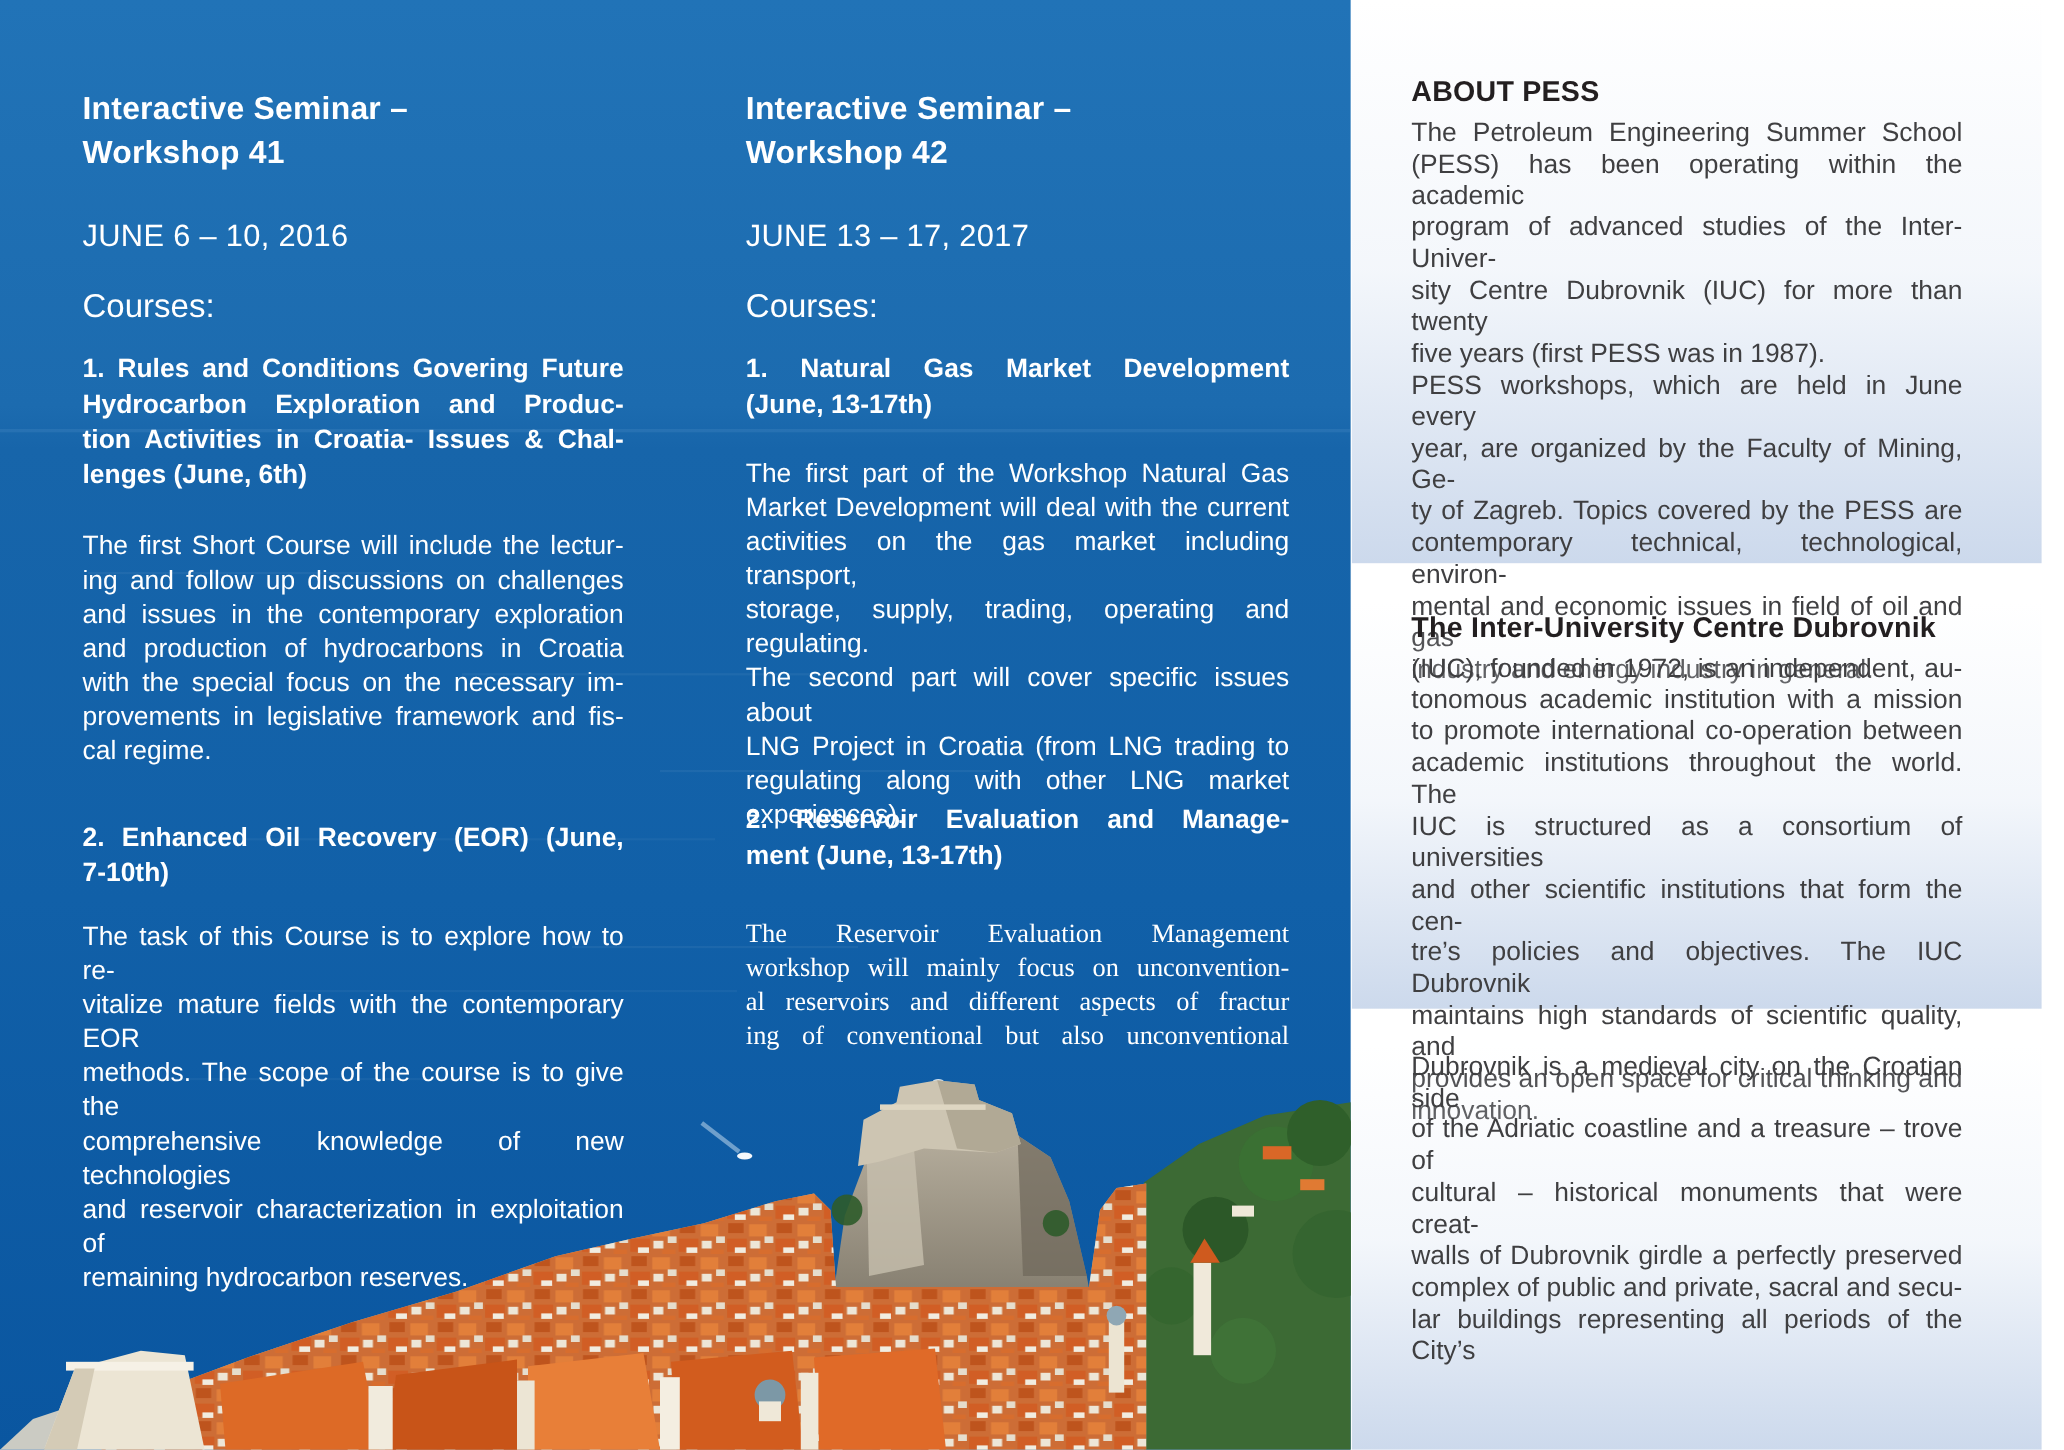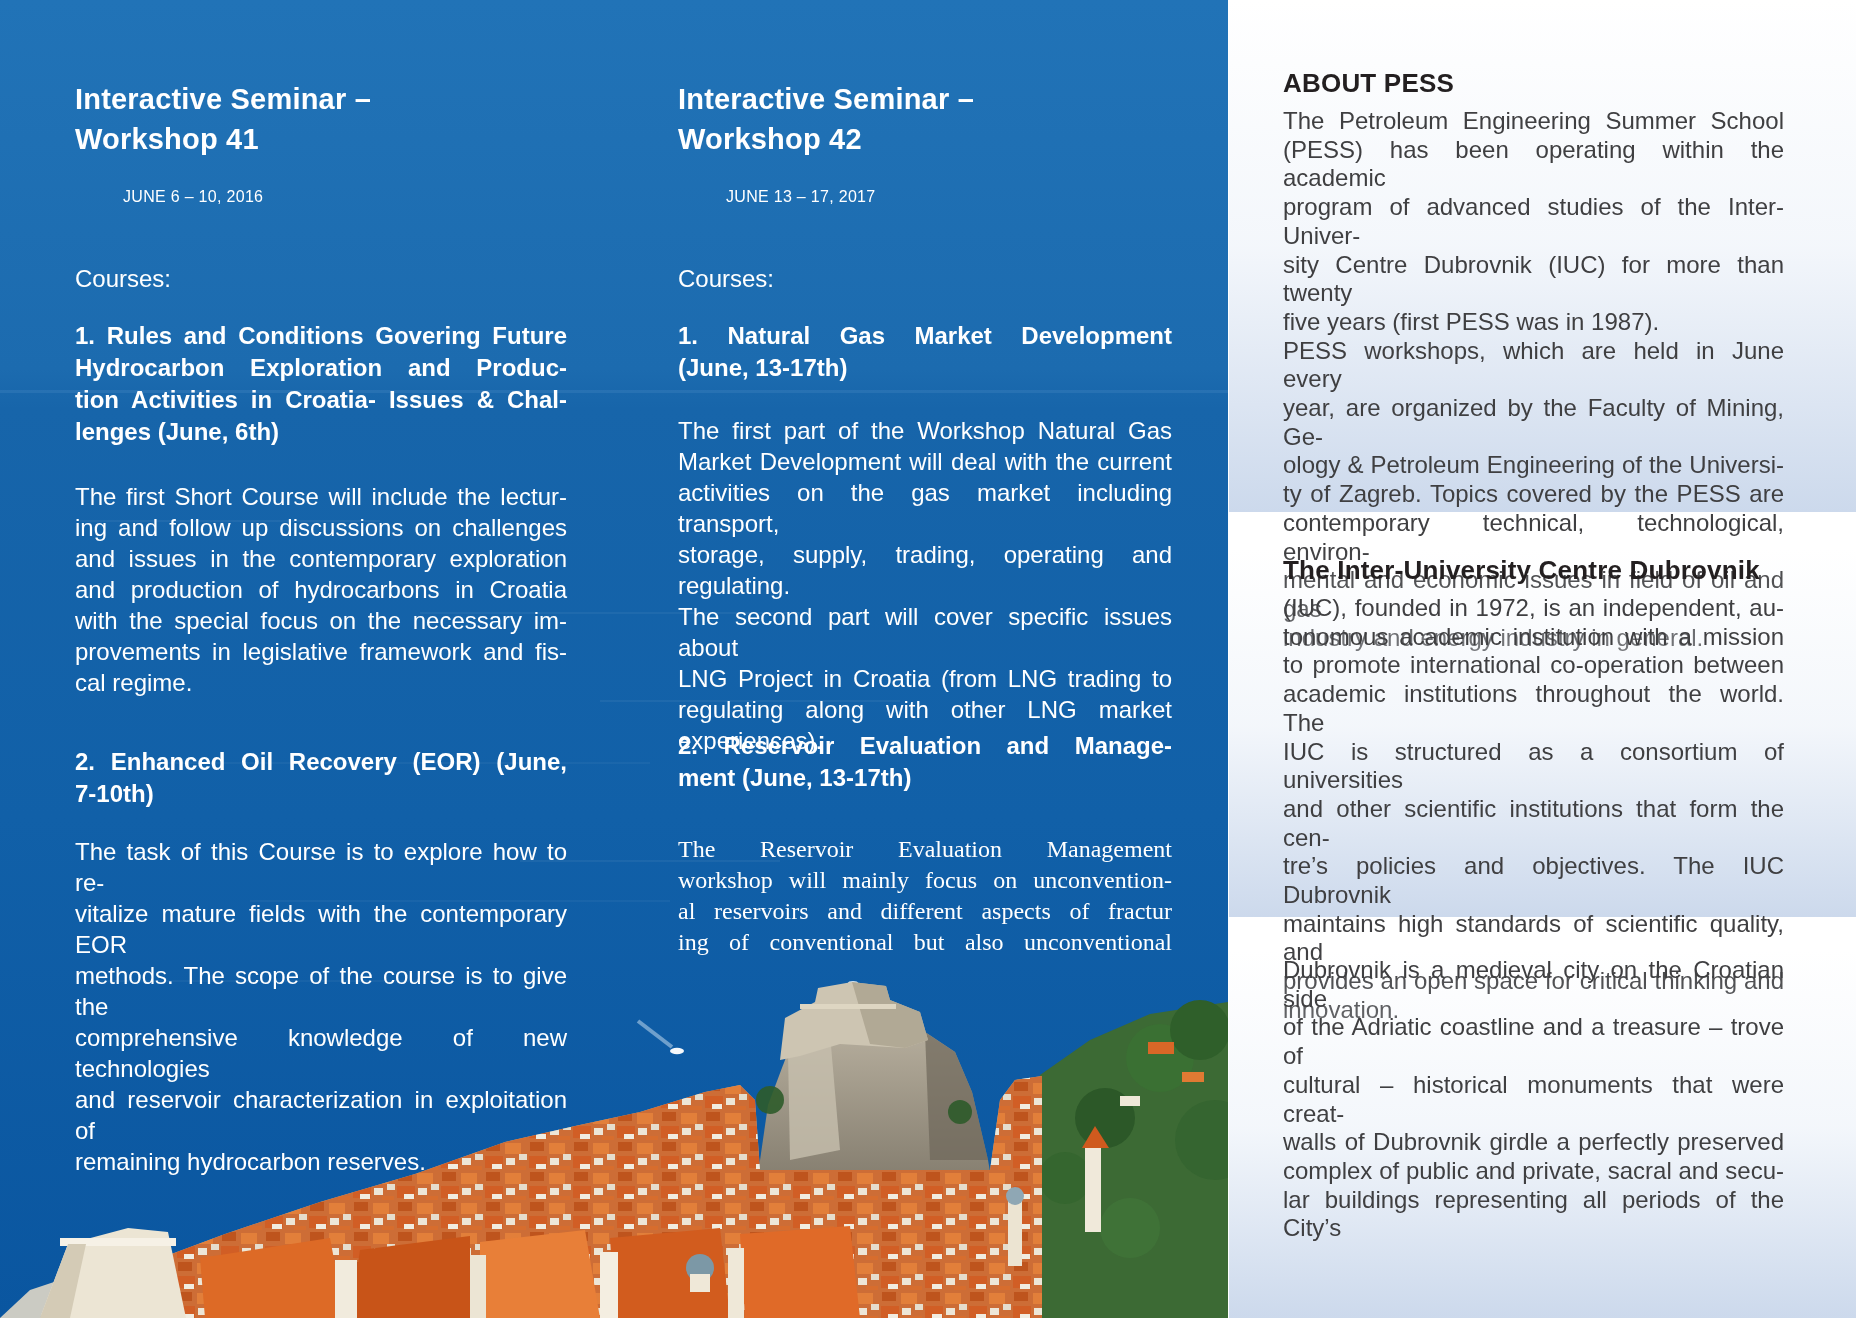--- a/index.html
+++ b/index.html
@@ -15,22 +15,22 @@
   .photo-pane svg{display:block;width:100%;height:100%;}
   
   .col{position:absolute;top:0;height:1318px;color:#ffffff;}
   .col1{left:75px;width:492px;}
   .col2{left:678px;width:494px;}
   .ws-heading{
     position:absolute;left:0;top:60px;width:100%;
     font-size:29px;font-weight:bold;line-height:40px;
     white-space:pre-line;letter-spacing:0.2px;
   }
-  .ws-date{position:absolute;left:0;top:182px;font-size:16px;line-height:30px;letter-spacing:0.3px;margin-left:48px;}
-  .ws-label{position:absolute;left:0;top:264px;font-size:24px;line-height:30px;}
+  .ws-date{position:absolute;left:0;top:200px;font-size:28px;line-height:30px;letter-spacing:0.3px;}
+  .ws-label{position:absolute;left:0;top:264px;font-size:30px;line-height:30px;}
   .course-title{position:absolute;left:0;width:100%;font-size:24px;font-weight:bold;}
   .course-title .ln{line-height:32px;}
   .course-body{position:absolute;left:0;width:100%;font-size:24px;}
   .course-body .ln{line-height:31px;}
   .col .ct1{top:320px;}
   .col1 .cb1{top:481px;}
   .col1 .ct2{top:746px;}
   .col1 .cb2{top:836px;}
   .col2 .cb1{top:415px;}
   .col2 .ct2{top:730px;}
@@ -253,21 +253,20 @@
           <div class="par">
             <div class="ln">The Petroleum Engineering Summer School</div>
             <div class="ln">(PESS) has been operating within the academic</div>
             <div class="ln">program of advanced studies of the Inter-Univer-</div>
             <div class="ln">sity Centre Dubrovnik (IUC) for more than twenty</div>
             <div class="ln last">five years (first PESS was in 1987).</div>
           </div>
           <div class="par">
             <div class="ln">PESS workshops, which are held in June every</div>
             <div class="ln">year, are organized by the Faculty of Mining, Ge-</div>
-            <div class="ln">ology &amp; Petroleum Engineering of the Universi-</div>
             <div class="ln">ty of Zagreb. Topics covered by the PESS are</div>
             <div class="ln">contemporary technical, technological, environ-</div>
             <div class="ln">mental and economic issues in field of oil and gas</div>
             <div class="ln last">industry and energy industry in general.</div>
           </div>
         </div>
     </section>
     <section class="panel p2">
       <h2>The Inter-University Centre Dubrovnik</h2>
       <div class="rbody jtext">

